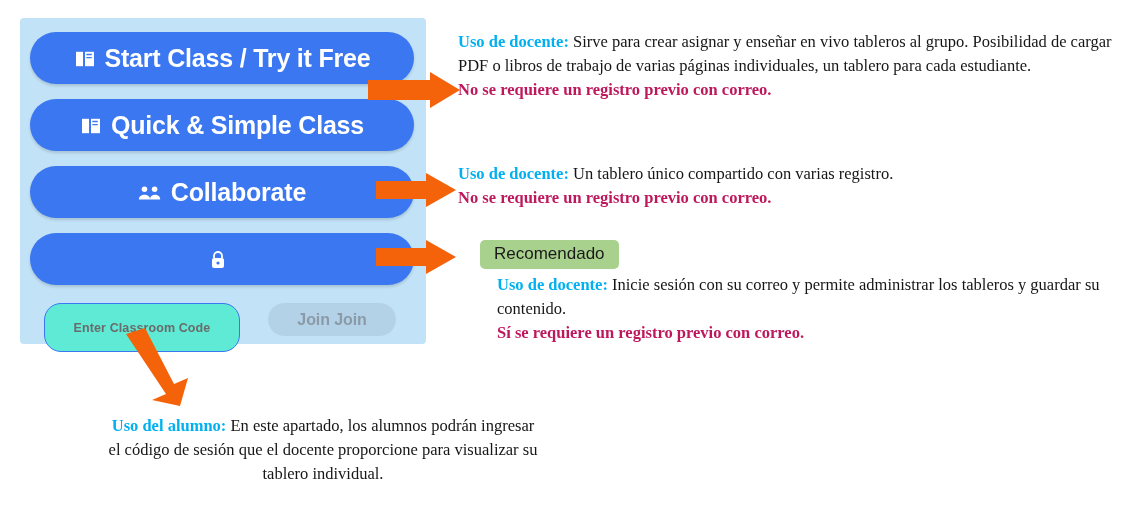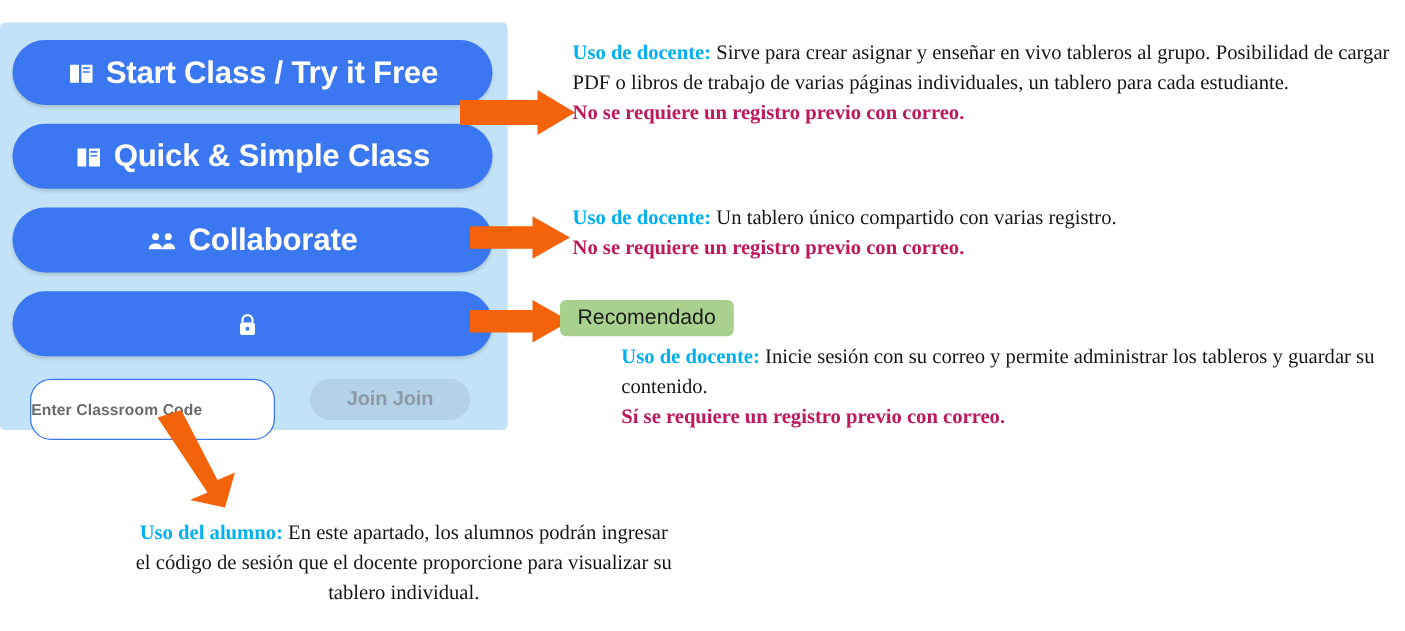--- a/index.html
+++ b/index.html
@@ -11,21 +11,21 @@
     width: 1124px;
     height: 505px;
     position: relative;
     font-family: "Liberation Sans", sans-serif;
     overflow: hidden;
   }
 
   
   #app-panel {
     position: absolute;
-    left: 0;
+    left: 20px;
     top: 18px;
     width: 406px;
     height: 326px;
     background: #c2e2f7;
     border-radius: 4px;
   }
 
   .btn-primary {
     position: absolute;
     left: 10px;
@@ -60,27 +60,27 @@
   #btn-collab   { top: 148px; }
   #btn-login    { top: 215px; }
 
   
   #code-input {
     position: absolute;
     left: 24px;
     top: 285px;
     width: 196px;
     height: 49px;
-    background: #ffffff;
+    background: #5eead4;
     border: 1.6px solid #3b77f0;
     border-radius: 17px;
     box-sizing: border-box;
     display: flex;
     align-items: center;
-    justify-content: flex-start;
+    justify-content: center;
     cursor: text;
   }
   #code-input .ph {
     color: #6b6b6b;
     font-size: 12.5px;
     font-weight: 700;
     letter-spacing: 0.1px;
   }
   #btn-join {
     position: absolute;
@@ -124,21 +124,21 @@
   }
   .note .body { font-weight: 400; }
 
   #note-1 { left: 458px; top: 30px;  width: 660px; }
   #note-2 { left: 458px; top: 162px; width: 660px; }
   #note-3 { left: 458px; top: 273px; width: 660px; margin-left: 39px; }
   #note-4 { left: 108px; top: 414px; width: 430px; text-align: center; }
 
   #badge-recomendado {
     position: absolute;
-    left: 448px;
+    left: 480px;
     top: 240px;
     background: #a9d18e;
     border-radius: 5px;
     padding: 4px 14px 5px 14px;
     font-size: 17px;
     color: #1a1a1a;
     font-family: "Liberation Sans", sans-serif;
   }
 </style>
 </head>

